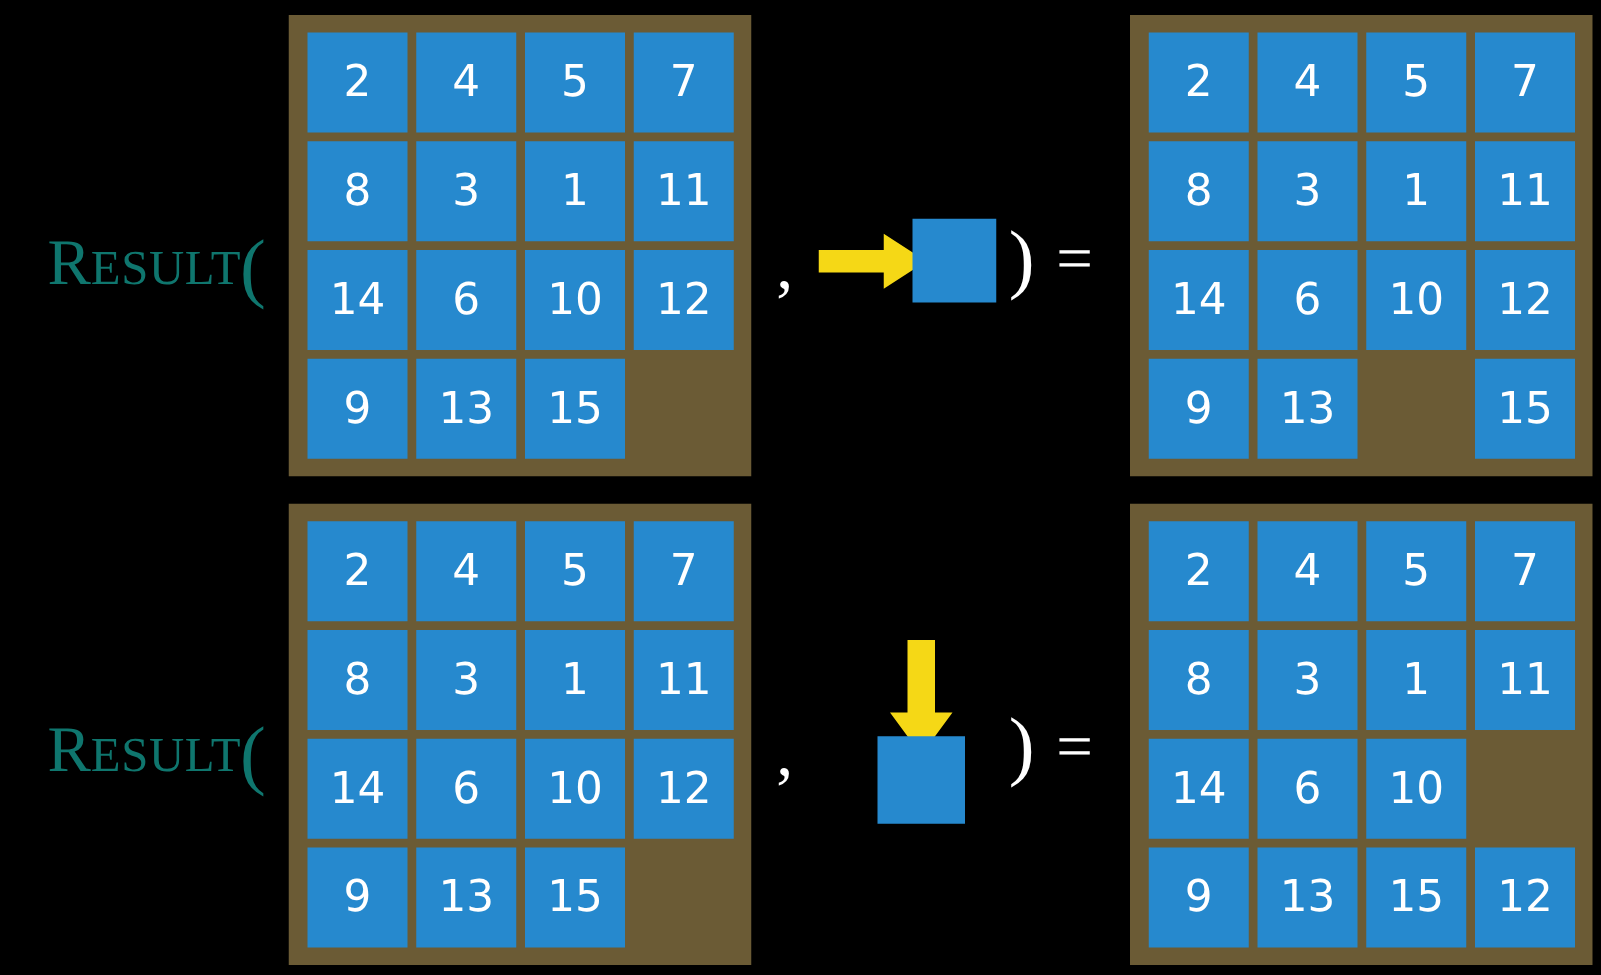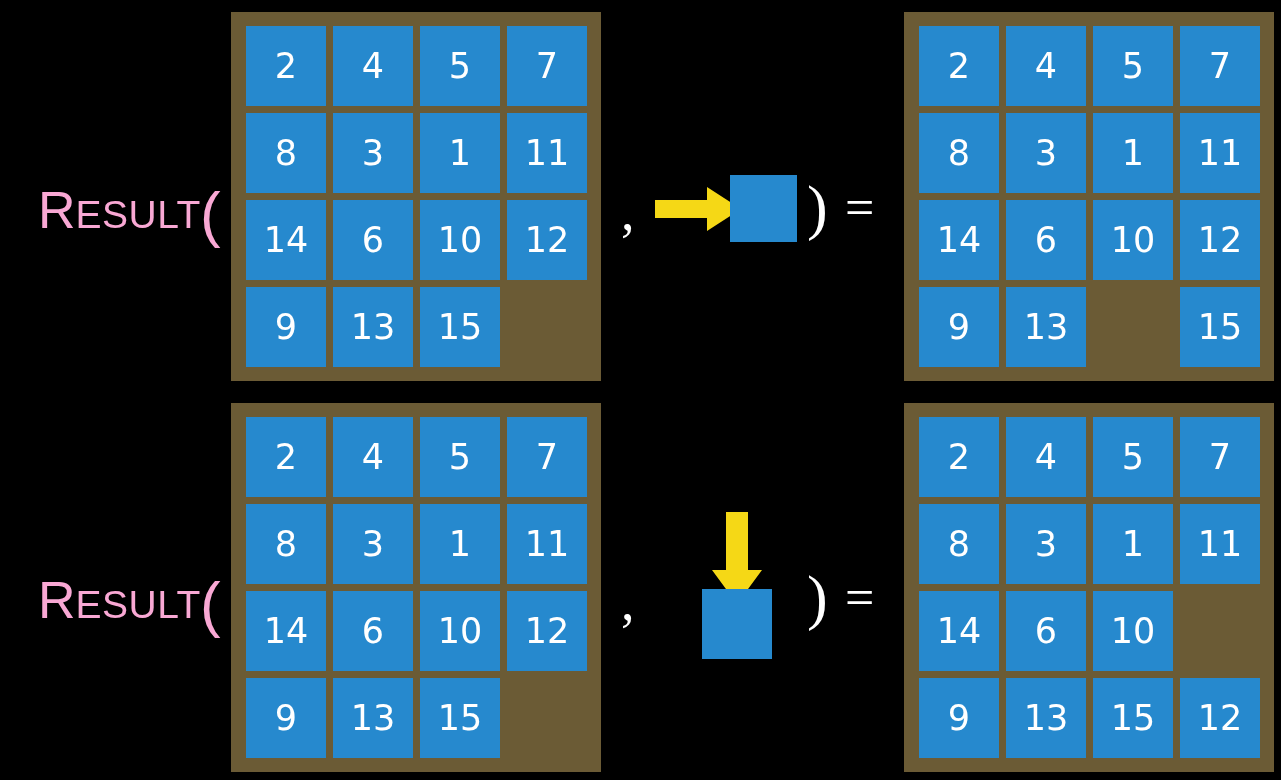--- a/index.html
+++ b/index.html
@@ -18,22 +18,22 @@
   #stage {
     position: relative;
     width: 1281px;
     height: 780px;
     background: #000000;
   }
 
   
   .result-label {
     position: absolute;
-    color: #f9a8d4;
-    font-family: Liberation Sans, sans-serif;
+    color: #0f766e;
+    font-family: Liberation Serif, serif;
     white-space: nowrap;
     line-height: 1;
     user-select: none;
   }
   .result-label .cap {
     font-size: 52px;
     letter-spacing: 0px;
   }
   .result-label .smallcaps {
     font-size: 39px;

